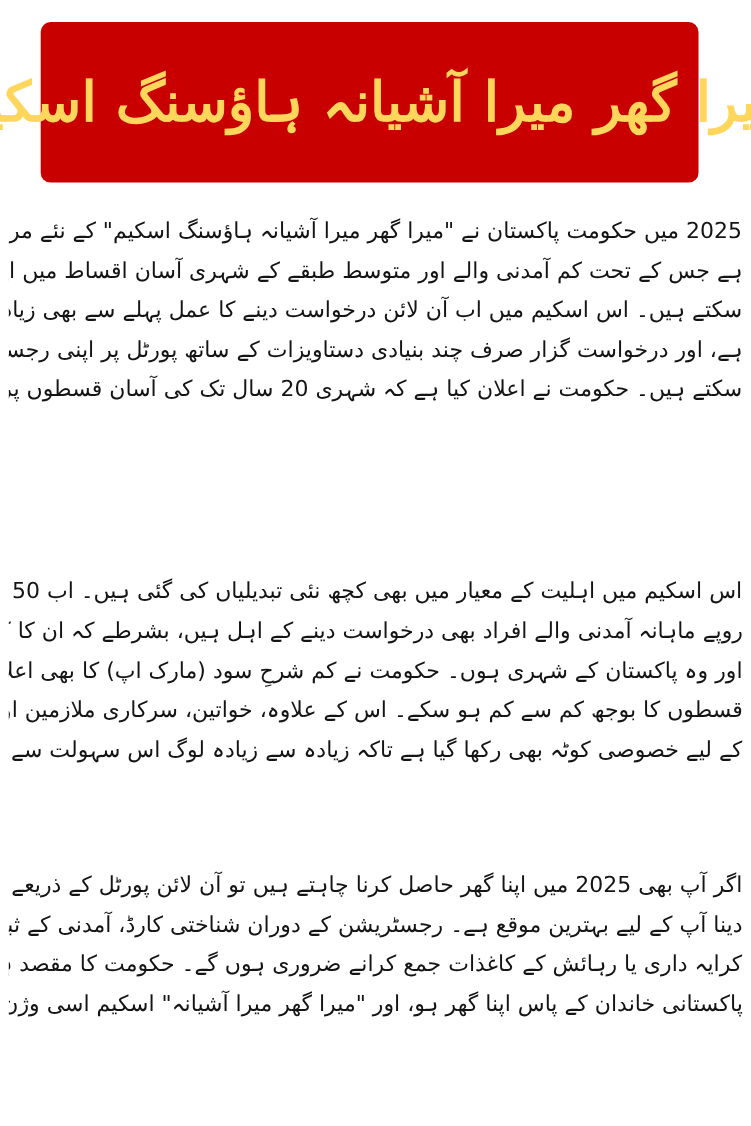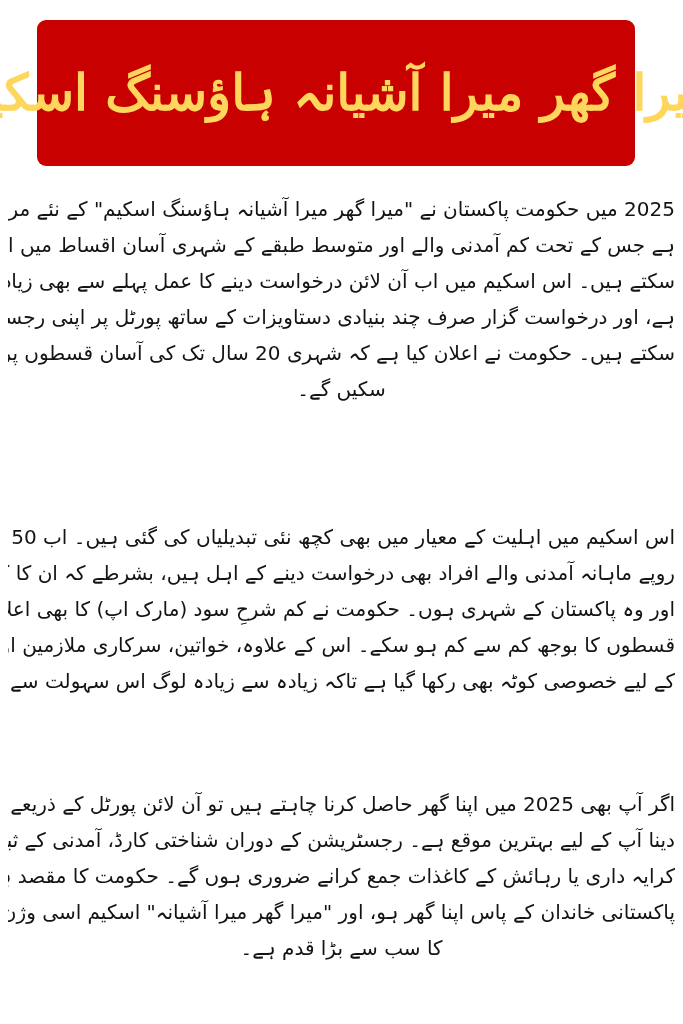--- a/index.html
+++ b/index.html
@@ -64,30 +64,28 @@
 <div class="banner">
   <div class="banner-title">میرا گھر میرا آشیانہ ہاؤسنگ اسکیم</div>
 </div>
 
 <div class="content para" id="p1">
   <span class="line">2025 میں حکومت پاکستان نے "میرا گھر میرا آشیانہ ہاؤسنگ اسکیم" کے نئے مرحلے کا آغاز کر دیا</span>
   <span class="line">ہے جس کے تحت کم آمدنی والے اور متوسط طبقے کے شہری آسان اقساط میں اپنا ذاتی گھر حاصل کر</span>
   <span class="line">سکتے ہیں۔ اس اسکیم میں اب آن لائن درخواست دینے کا عمل پہلے سے بھی زیادہ آسان بنا دیا گیا</span>
   <span class="line">ہے، اور درخواست گزار صرف چند بنیادی دستاویزات کے ساتھ پورٹل پر اپنی رجسٹریشن مکمل کر</span>
   <span class="line">سکتے ہیں۔ حکومت نے اعلان کیا ہے کہ شہری 20 سال تک کی آسان قسطوں پر گھر حاصل کر</span>
-  <span class="line">سکیں گے۔</span>
 </div>
 
 <div class="content para" id="p2">
   <span class="line">اس اسکیم میں اہلیت کے معیار میں بھی کچھ نئی تبدیلیاں کی گئی ہیں۔ اب 50 ہزار سے 1 لاکھ</span>
   <span class="line">روپے ماہانہ آمدنی والے افراد بھی درخواست دینے کے اہل ہیں، بشرطے کہ ان کا کوئی ذاتی گھر نہ ہو</span>
   <span class="line">اور وہ پاکستان کے شہری ہوں۔ حکومت نے کم شرحِ سود (مارک اپ) کا بھی اعلان کیا ہے تاکہ</span>
   <span class="line">قسطوں کا بوجھ کم سے کم ہو سکے۔ اس کے علاوہ، خواتین، سرکاری ملازمین اور شہداء کے خاندانوں</span>
   <span class="line">کے لیے خصوصی کوٹہ بھی رکھا گیا ہے تاکہ زیادہ سے زیادہ لوگ اس سہولت سے فائدہ اٹھا سکیں۔</span>
 </div>
 
 <div class="content para" id="p3">
   <span class="line">اگر آپ بھی 2025 میں اپنا گھر حاصل کرنا چاہتے ہیں تو آن لائن پورٹل کے ذریعے درخواست</span>
   <span class="line">دینا آپ کے لیے بہترین موقع ہے۔ رجسٹریشن کے دوران شناختی کارڈ، آمدنی کے ثبوت، اور</span>
   <span class="line">کرایہ داری یا رہائش کے کاغذات جمع کرانے ضروری ہوں گے۔ حکومت کا مقصد ہے کہ ہر</span>
   <span class="line">پاکستانی خاندان کے پاس اپنا گھر ہو، اور "میرا گھر میرا آشیانہ" اسکیم اسی وژن کو حقیقت میں بدلنے</span>
-  <span class="line">کا سب سے بڑا قدم ہے۔</span>
 </div>
 
 </body></html>

